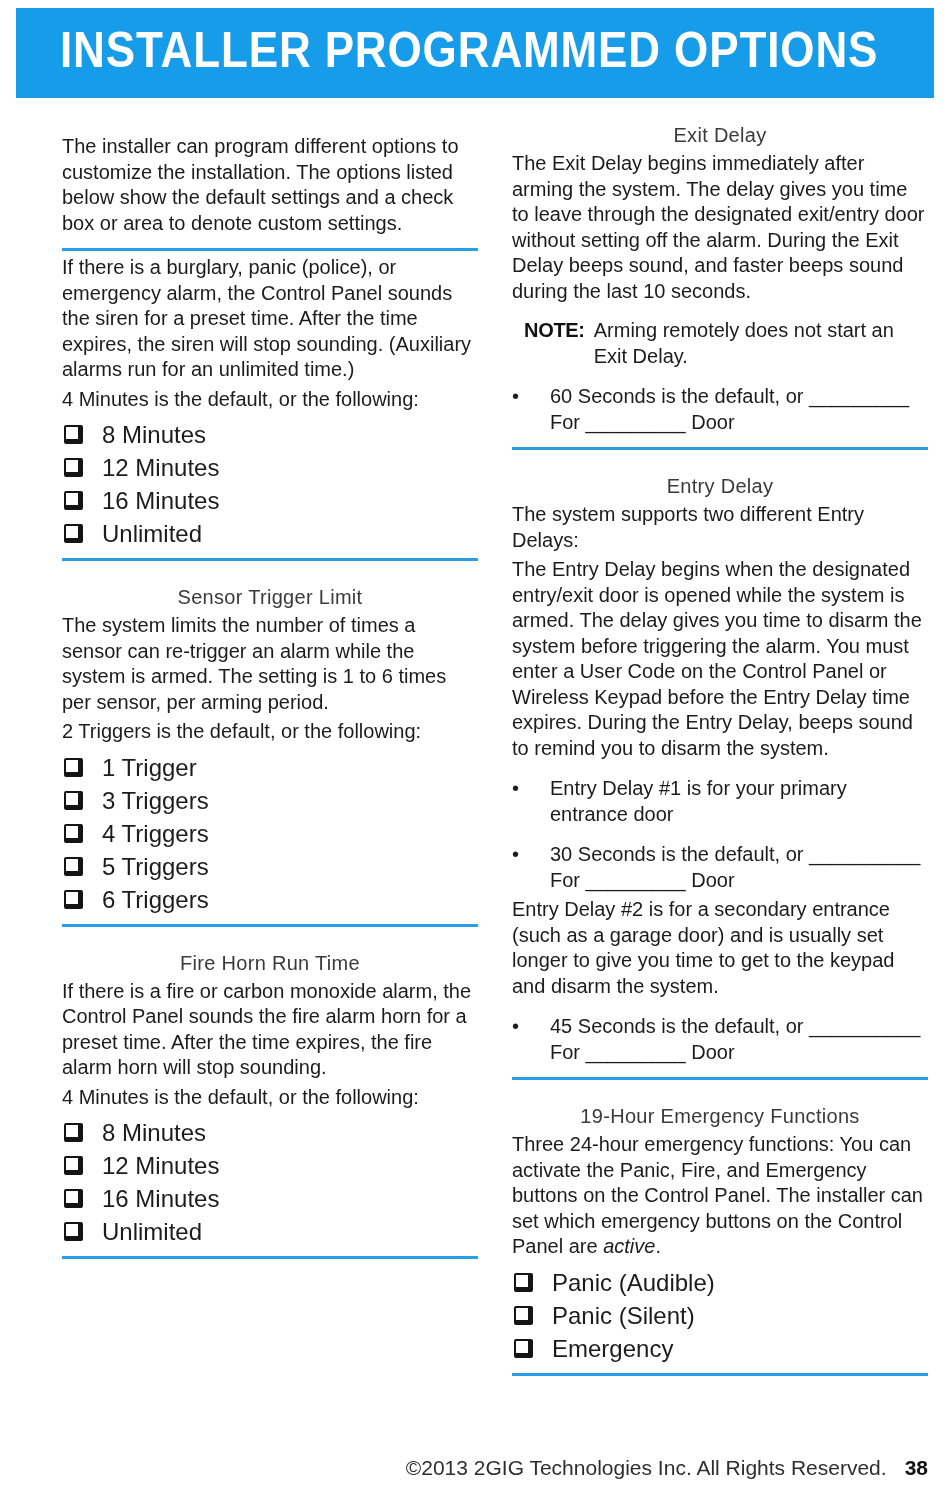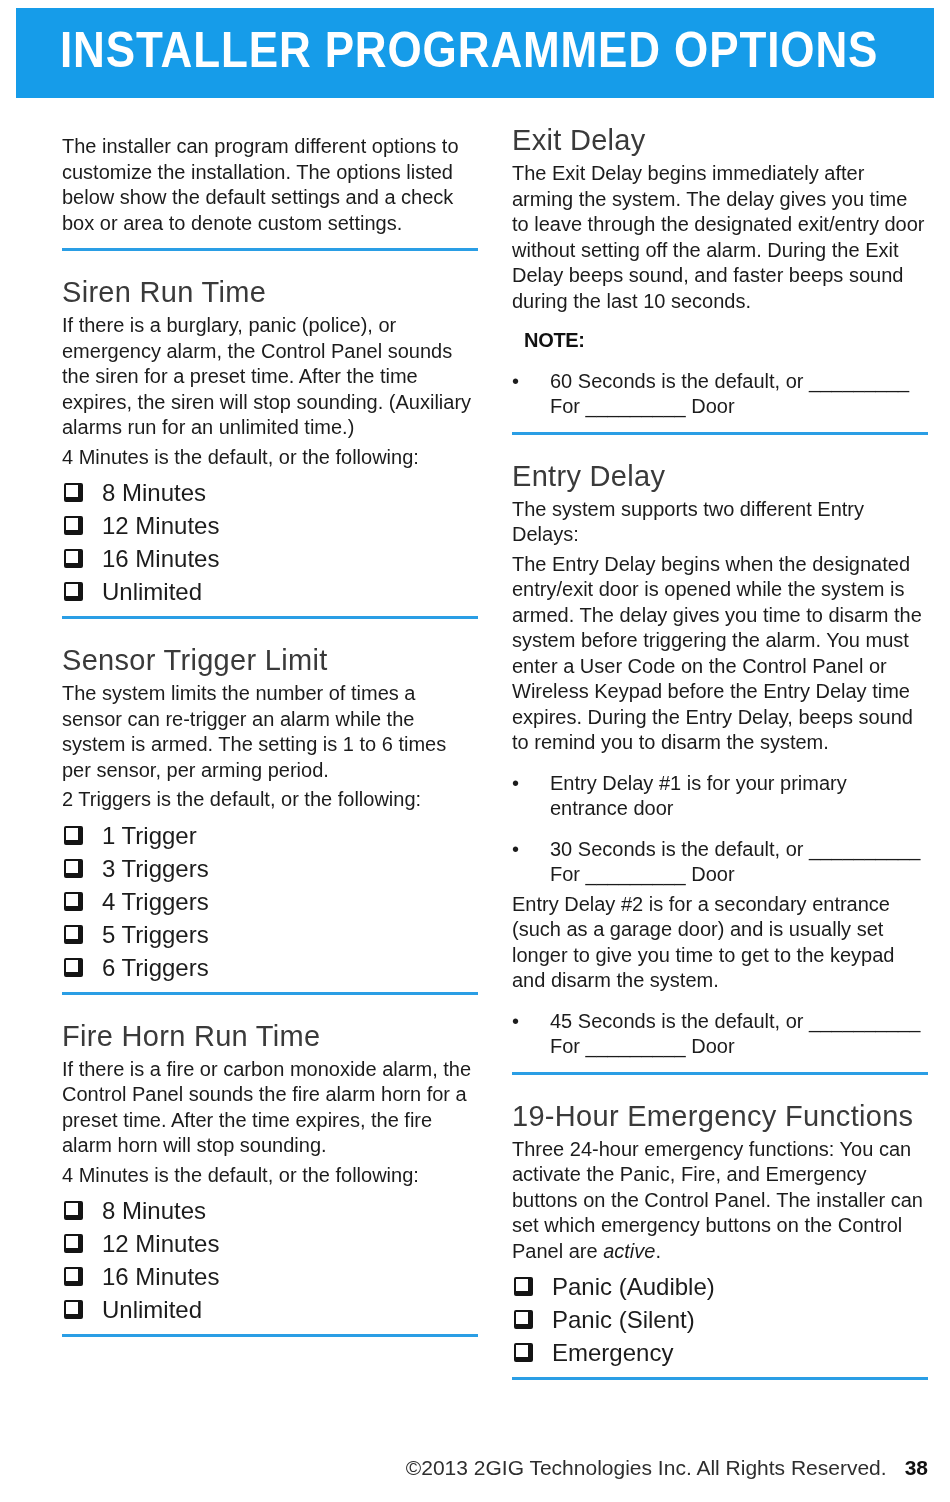--- a/index.html
+++ b/index.html
@@ -20,22 +20,22 @@
   .content{
     position:absolute;top:98px;left:0;right:0;
     display:flex;gap:34px;padding:32px 22px 0 62px;box-sizing:border-box;
   }
   .col{width:416px;flex:0 0 416px;}
   p.body{
     margin:4px 0 0 0;font-size:20px;line-height:25.5px;color:#1c1c1c;
   }
   .rule{height:3px;background:#2a9ee5;margin-top:12px;}
   h2.h{
-    margin:25px 0 2px 0;font-size:29px;font-weight:400;color:#3a3a3a;
-    letter-spacing:0.3px;white-space:nowrap;
+    margin:25px 0 2px 0;font-size:20px;font-weight:400;color:#3a3a3a;
+    letter-spacing:0.3px;white-space:nowrap;text-align:center;
   }
   .default-line{margin-top:12px;}
   .chklist{margin-top:10px;}
   .chkrow{display:flex;align-items:flex-start;margin-bottom:8px;min-height:22px;}
   .chk{
     flex:0 0 auto;width:12px;height:12px;margin:3px 0 0 2px;
     border:2.5px solid #141414;border-right-width:5.5px;border-bottom-width:5.5px;
     border-radius:2px;background:#ffffff;
   }
   .chklabel{margin-left:19px;font-size:24px;line-height:25px;color:#1c1c1c;}
@@ -62,21 +62,20 @@
     <h1>INSTALLER PROGRAMMED OPTIONS</h1>
   </header>
 
   <main class="content">
 
     <section class="col">
 
       <p class="body">The installer can program different options to customize the installation. The options listed below show the default settings and a check box or area to denote custom settings.</p>
       <div class="rule"></div>
 
-      <h2 class="h">Siren Run Time</h2>
       <p class="body">If there is a burglary, panic (police), or emergency alarm, the Control Panel sounds the siren for a preset time. After the time expires, the siren will stop sounding. (Auxiliary alarms run for an unlimited time.)</p>
       <p class="body default-line">4 Minutes is the default, or the following:</p>
       <div class="chklist">
         <div class="chkrow">
           <span class="chk"></span>
           <span class="chklabel">8 Minutes</span>
         </div>
         <div class="chkrow">
           <span class="chk"></span>
           <span class="chklabel">12 Minutes</span>
@@ -143,20 +142,21 @@
       <div class="rule"></div>
 
     </section>
 
     <section class="col">
 
       <h2 class="h" style="margin-top:-6px;">Exit Delay</h2>
       <p class="body">The Exit Delay begins immediately after arming the system. The delay gives you time to leave through the designated exit/entry door without setting off the alarm. During the Exit Delay beeps sound, and faster beeps sound during the last 10 seconds.</p>
       <div class="note">
         <span class="note-label">NOTE:</span>
+        <span class="note-text">Arming remotely does not start an Exit Delay.</span>
       </div>
       <div class="bullet">
         <span class="dot"></span>
         <span class="btext">
           <span>60 Seconds is the default, or _________</span><br>
           <span>For _________ Door</span>
         </span>
       </div>
       <div class="rule"></div>
 

